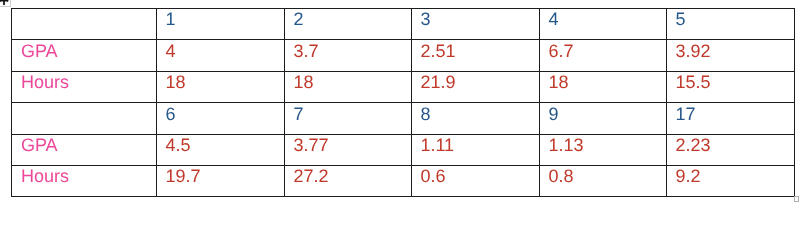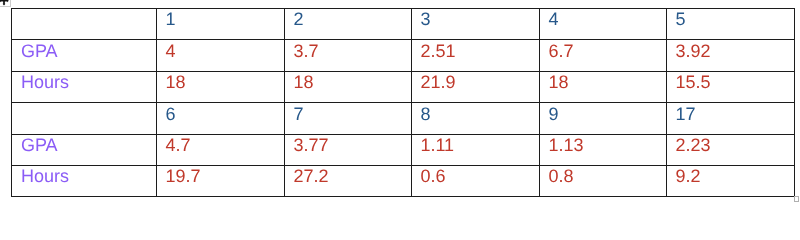--- a/index.html
+++ b/index.html
@@ -62,21 +62,21 @@
     box-sizing: border-box;
     white-space: nowrap;
   }
   #data-table td.c0 { width: 145px; padding-left: 8.9px; }
   #data-table td.cx { padding-left: 8.4px; }
   #data-table td.c1 { width: 128px; }
   #data-table td.c2 { width: 127px; }
   #data-table td.c3 { width: 128px; }
   #data-table td.c4 { width: 127px; }
   #data-table td.c5 { width: 128px; }
-  .lbl { color: #8b5cf6; }
+  .lbl { color: #ec4899; }
   .idx { color: #27588A; }
   .val { color: #C0392B; }
 
   
   #resize-handle {
     position: absolute;
     left: 794.3px;
     top: 196.4px;
     width: 4.5px;
     height: 5.5px;
@@ -124,21 +124,21 @@
       <tr>
         <td class="c0"></td>
         <td class="cx c1 idx">6</td>
         <td class="cx c2 idx">7</td>
         <td class="cx c3 idx">8</td>
         <td class="cx c4 idx">9</td>
         <td class="cx c5 idx">17</td>
       </tr>
       <tr>
         <td class="c0 lbl">GPA</td>
-        <td class="cx c1 val">4.7</td>
+        <td class="cx c1 val">4.5</td>
         <td class="cx c2 val">3.77</td>
         <td class="cx c3 val">1.11</td>
         <td class="cx c4 val">1.13</td>
         <td class="cx c5 val">2.23</td>
       </tr>
       <tr>
         <td class="c0 lbl">Hours</td>
         <td class="cx c1 val">19.7</td>
         <td class="cx c2 val">27.2</td>
         <td class="cx c3 val">0.6</td>

